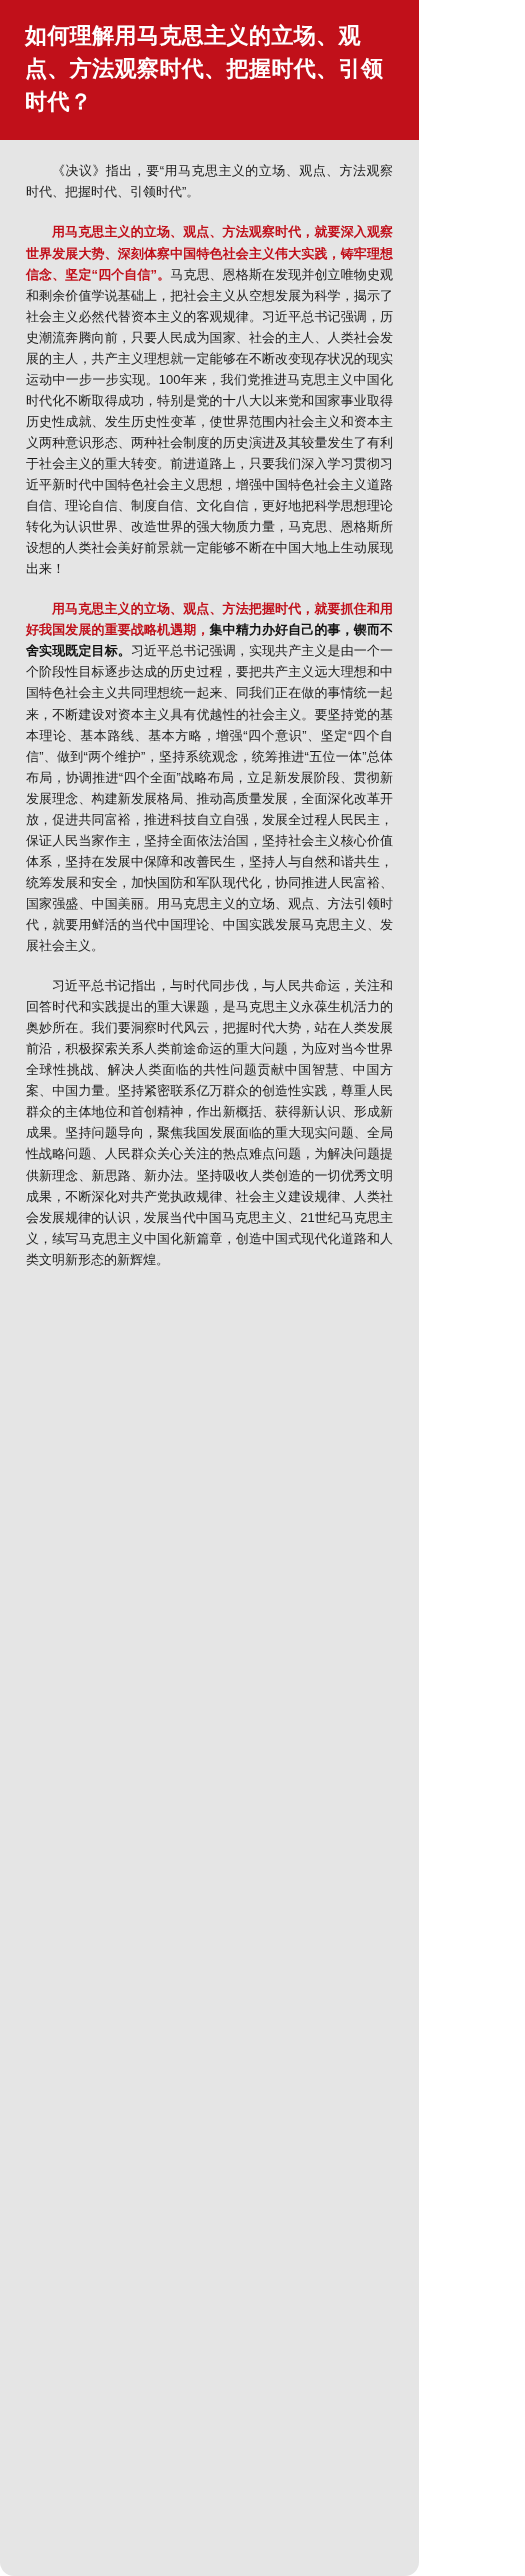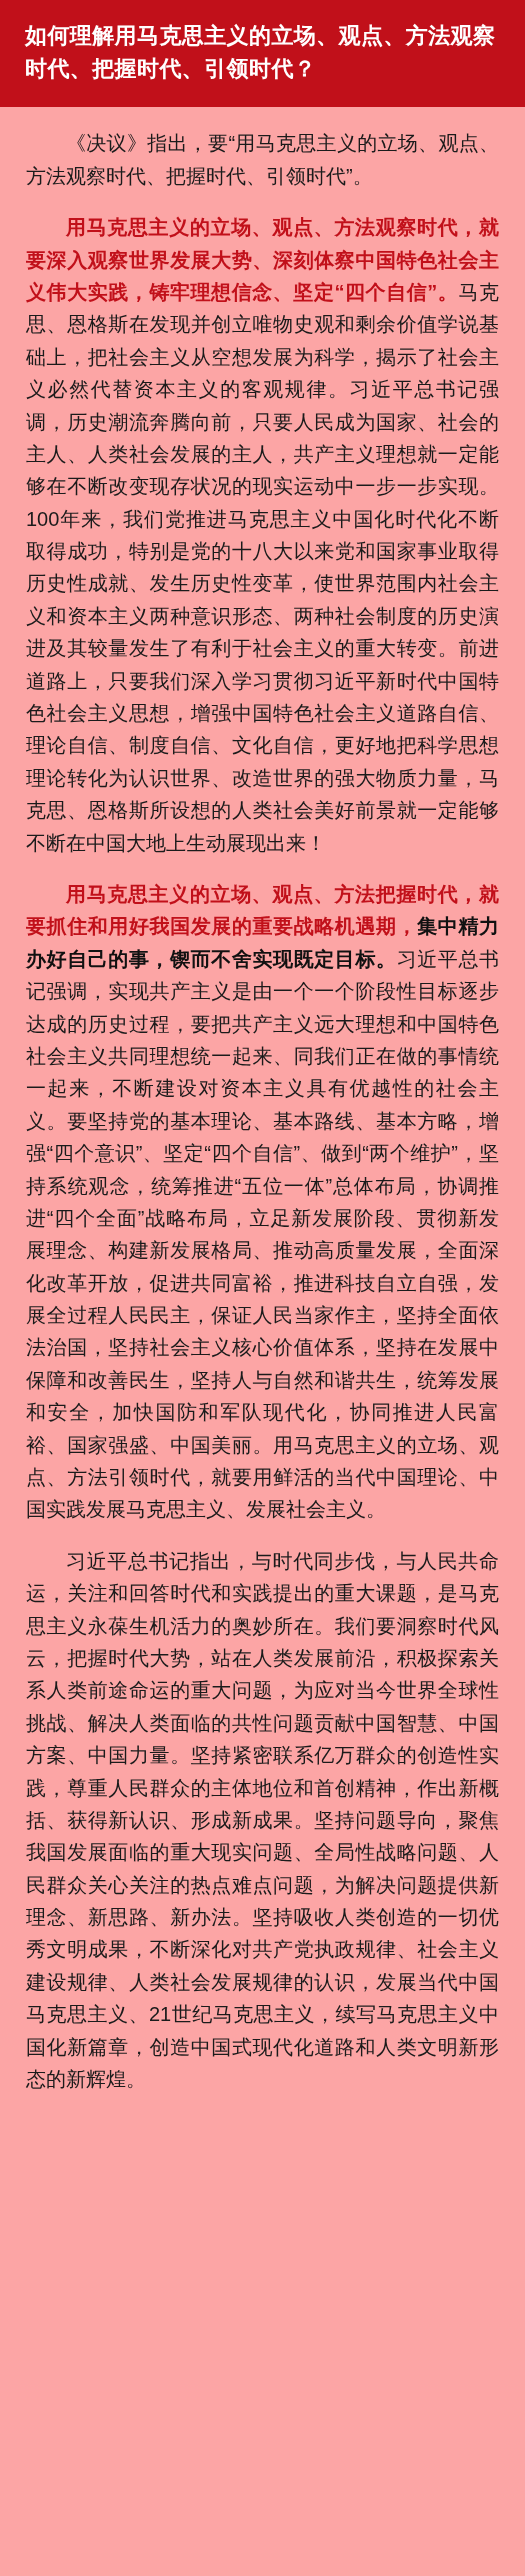--- a/index.html
+++ b/index.html
@@ -5,46 +5,47 @@
   html, body {
     margin: 0;
     padding: 0;
   }
   body {
     width: 525px;
     background: #ffffff;
     font-family: "Liberation Sans", sans-serif;
   }
   .page {
-    width: 525px;
+    width: 419px;
     min-height: 2576px;
-    background: #fca5a5;
+    background: #e5e5e5;
     box-sizing: border-box;
     position: relative;
+    border-radius: 14px;
   }
   .title-banner {
     background: #c1101a;
     color: #ffffff;
     padding: 19px 25px 22px 25px;
     box-sizing: border-box;
   }
   .title-banner .title-text {
     font-size: 22px;
     font-weight: bold;
     line-height: 1.5;
     letter-spacing: 0.4px;
     color: #ffffff;
     margin: 0;
   }
   .body-area {
     padding: 20.4px 26px 29px 26px;
     box-sizing: border-box;
   }
   p.para {
-    font-size: 20px;
+    font-size: 13px;
     line-height: 1.62;
     color: #1b1b1b;
     margin: 0 0 19px 0;
     text-align: justify;
     text-justify: inter-ideograph;
     text-indent: 2em;
   }
   p.para:last-child {
     margin-bottom: 8px;
   }

